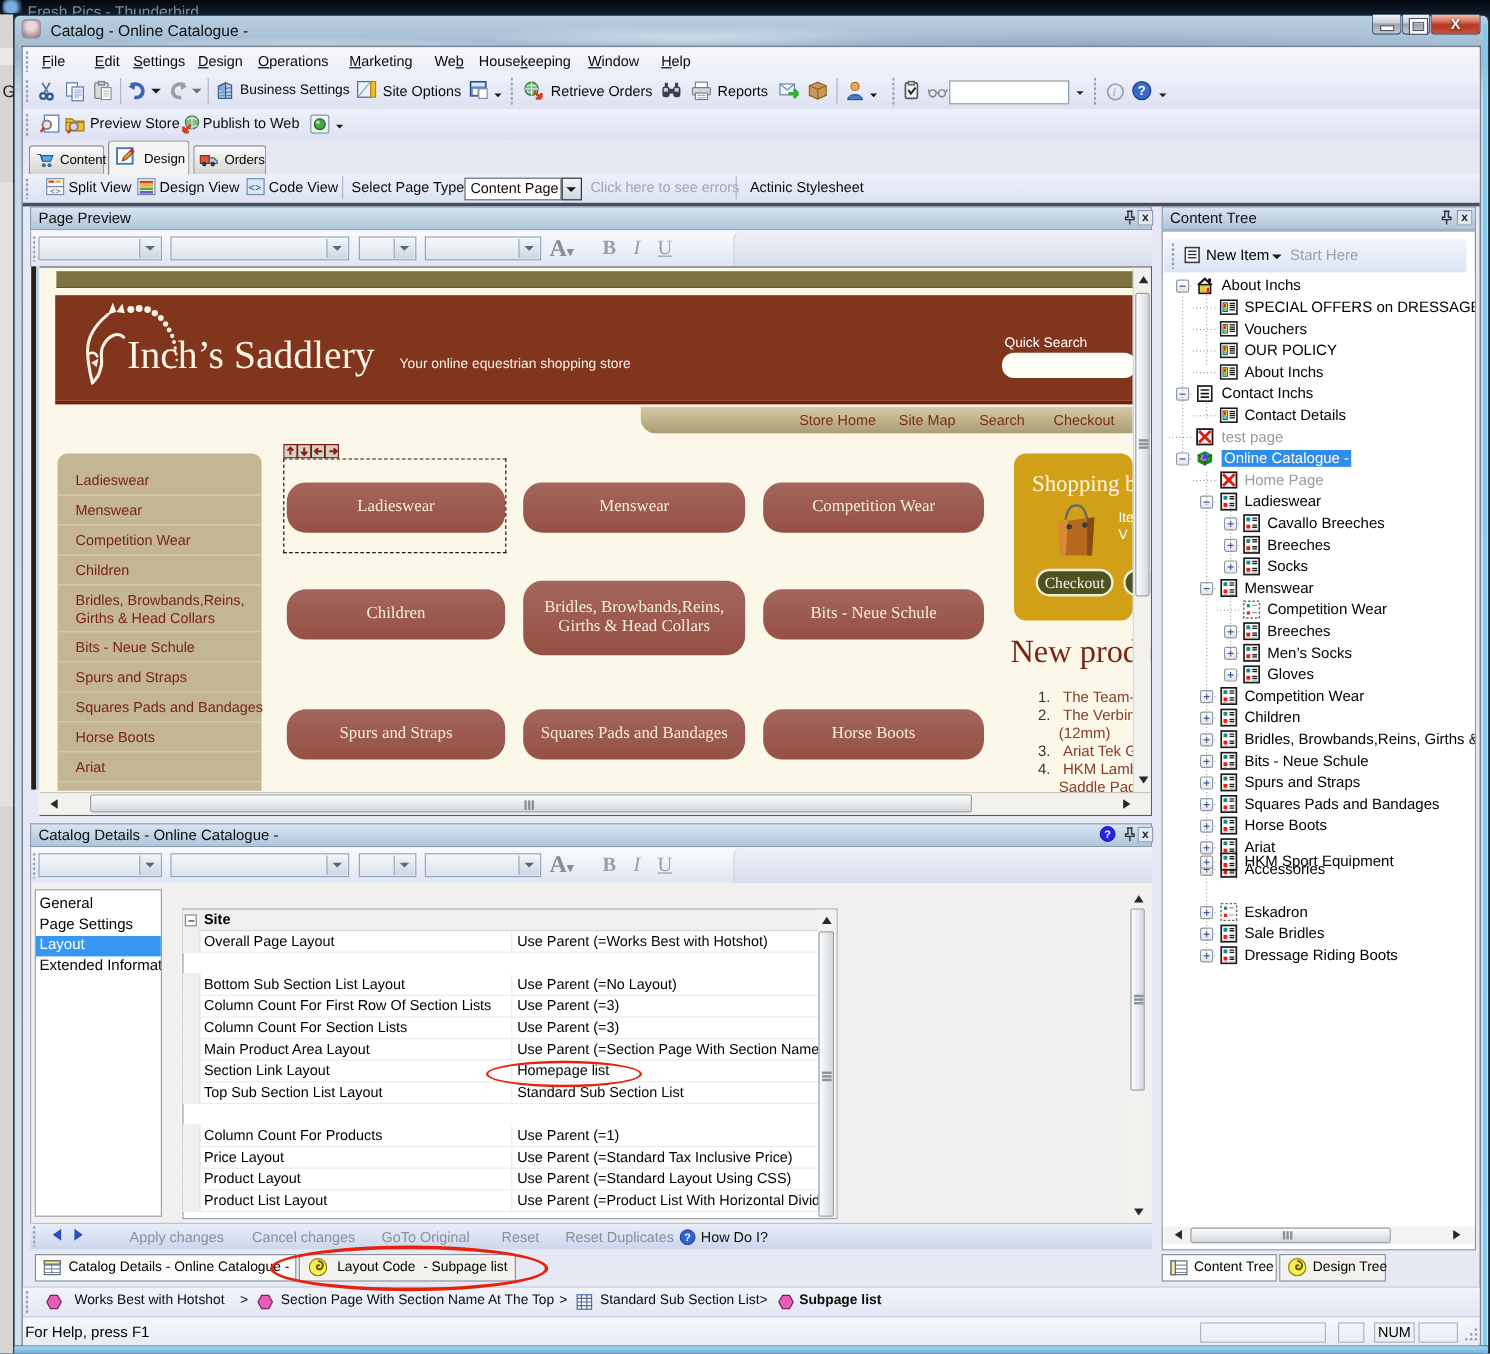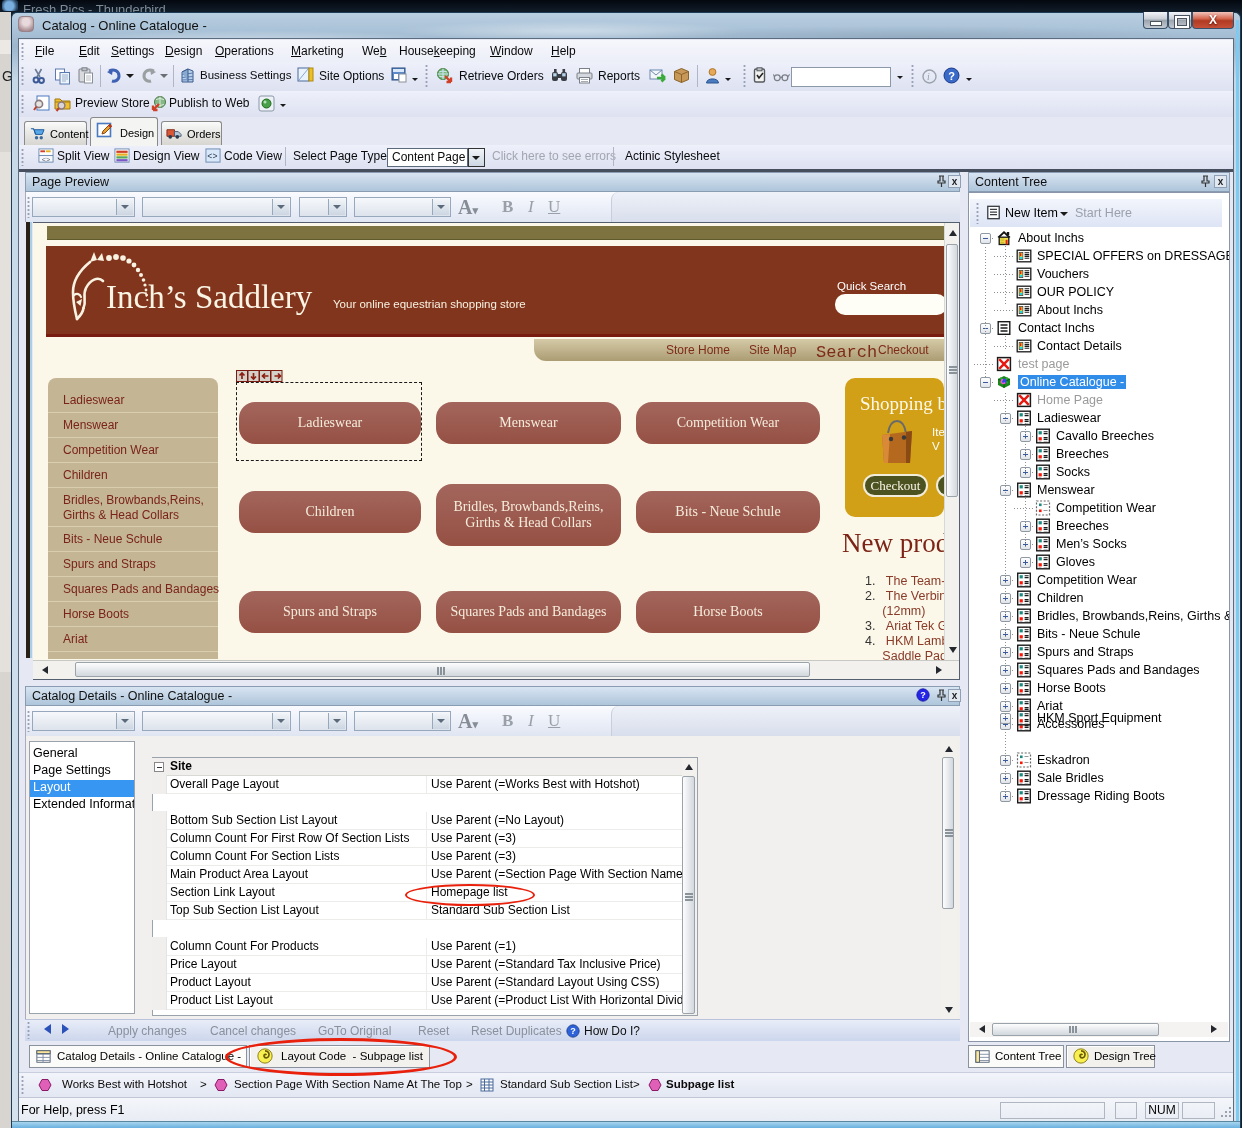--- a/index.html
+++ b/index.html
@@ -439,21 +439,21 @@
   </svg>
   <div class="abs" style="left:73px;top:56px;width:300px;font-family:'Liberation Serif';font-size:33px;color:#faf4e4;">Inch’s Saddlery</div>
   <div class="abs" style="left:300px;top:75px;font-size:11.5px;color:#f8f2e2;">Your online equestrian shopping store</div>
   <div class="abs" style="left:804px;top:57px;font-size:11.5px;color:#fff;">Quick Search</div>
   <div class="abs" style="left:802px;top:71px;width:112px;height:21px;background:#fffef6;border-radius:10px;"></div>
   <div class="abs" style="left:13px;top:111px;width:898px;height:3px;background:#791c10;"></div>
 
   <div class="abs" style="left:501px;top:116px;width:410px;height:22px;background:linear-gradient(#d5caa7,#ab9c73);border-bottom-left-radius:12px;"></div>
   <div class="abs" style="left:633px;top:120px;font-size:12px;color:#7d2c18;">Store Home</div>
   <div class="abs" style="left:716px;top:120px;font-size:12px;color:#7d2c18;text-align:center;">Site Map</div>
-  <div class="abs" style="left:783px;top:120px;font-size:17px;color:#7d2c18;font-family:Liberation Mono, monospace;">Search</div>
+  <div class="abs" style="left:783px;top:120px;font-size:12px;color:#7d2c18;">Search</div>
   <div class="abs" style="left:845px;top:120px;font-size:12px;color:#7d2c18;">Checkout</div>
 
   <div class="abs" style="left:15px;top:155px;width:170px;height:281px;background:#c4b594;border-radius:8px 8px 0 0;"></div>
   <div class="abs" style="left:30px;top:170px;font-size:12px;color:#79231a;">Ladieswear</div>
   <div class="abs" style="left:30px;top:195px;font-size:12px;color:#79231a;">Menswear</div>
   <div class="abs" style="left:30px;top:220px;font-size:12px;color:#79231a;">Competition Wear</div>
   <div class="abs" style="left:30px;top:245px;font-size:12px;color:#79231a;">Children</div>
   <div class="abs" style="left:30px;top:270px;font-size:12px;color:#79231a;line-height:14.5px;">Bridles, Browbands,Reins,<br>Girths &amp; Head Collars</div>
   <div class="abs" style="left:30px;top:309px;font-size:12px;color:#79231a;">Bits - Neue Schule</div>
   <div class="abs" style="left:30px;top:334px;font-size:12px;color:#79231a;">Spurs and Straps</div>

